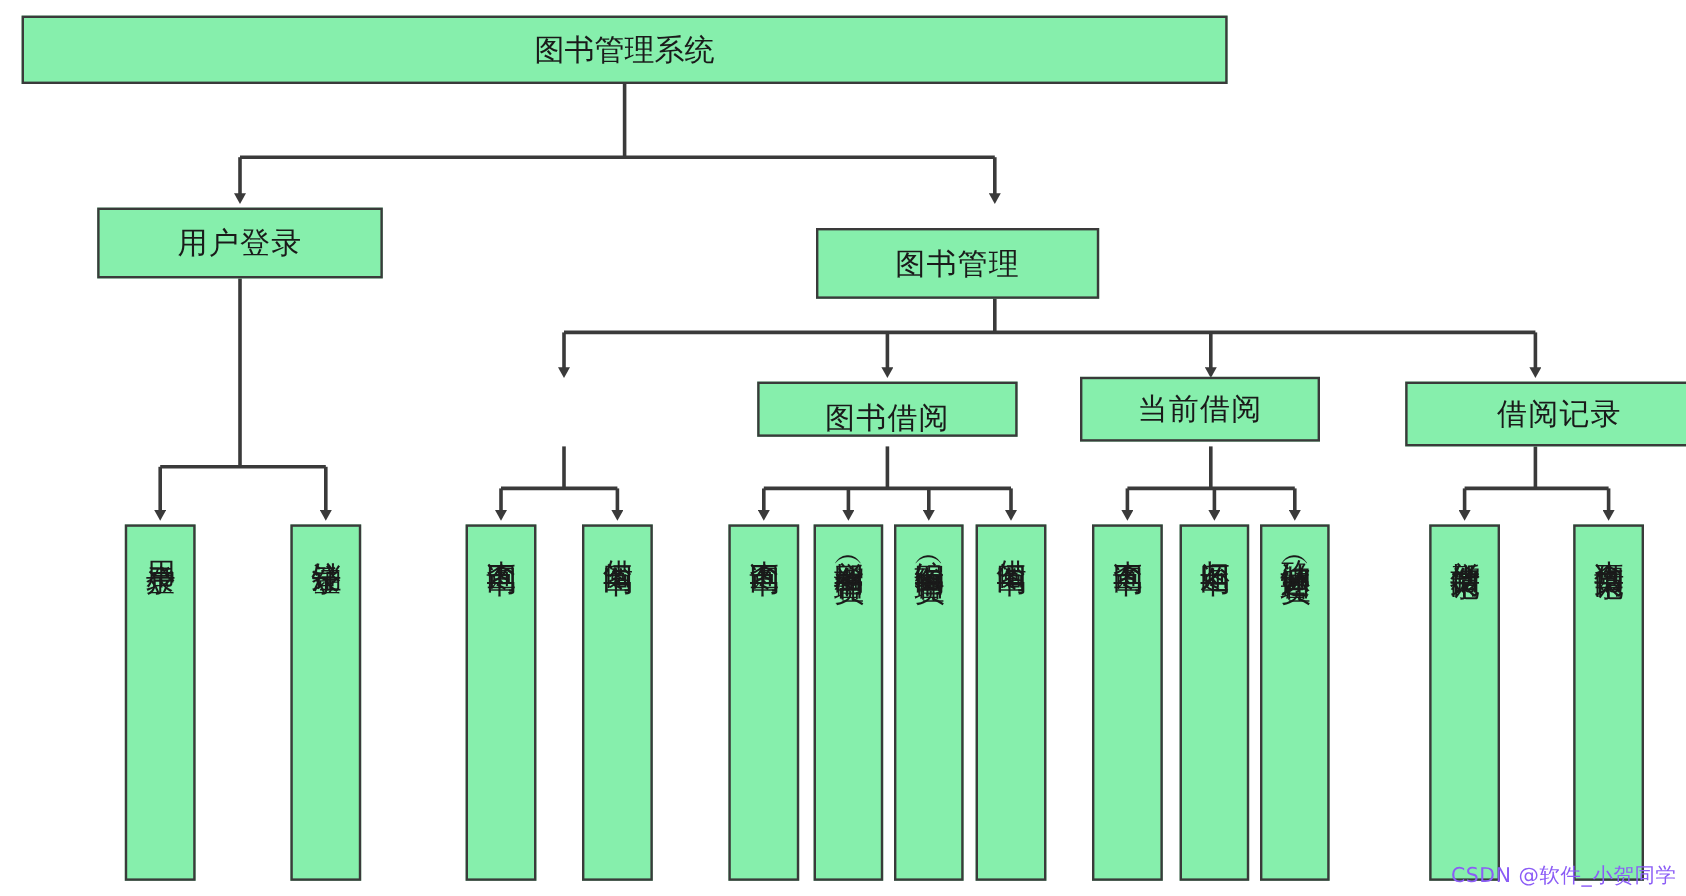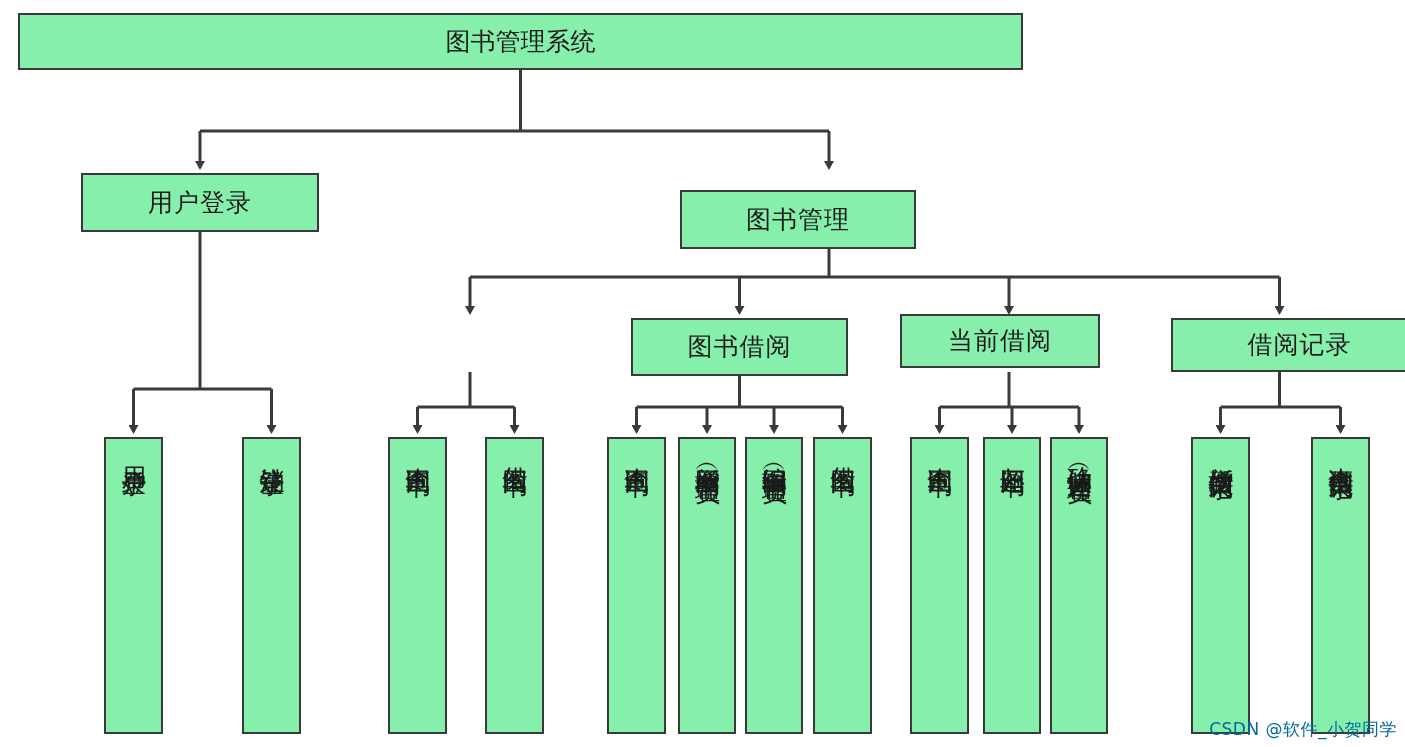--- a/index.html
+++ b/index.html
@@ -56,21 +56,21 @@
     line-height: 1.12;
     letter-spacing: 2px;
     white-space: nowrap;
     display: block;
   }
   .watermark {
     position: absolute;
     right: 8px;
     bottom: 6px;
     font-size: 17px;
-    color: #0369a1;
+    color: #8b5cf6;
     letter-spacing: 0.5px;
     white-space: nowrap;
     user-select: none;
   }
 </style>
 </head>
 <body>
 
 <div id="diagram-root">
 
@@ -121,21 +121,21 @@
     <span>图书管理系统</span>
   </div>
 
   <div class="node horiz" style="left: 81px; top: 173px; width: 238px; height: 59px;">
     <span>用户登录</span>
   </div>
   <div class="node horiz" style="left: 680px; top: 173px; width: 236px; height: 59px; margin-top: 17px;">
     <span>图书管理</span>
   </div>
 
-  <div class="node horiz" style="left: 631px; top: 318px; width: 217px; height: 58px;">
+  <div class="node horiz" style="left: 631px; top: 318px; width: 217px; height: 46px; align-items: flex-end;">
     <span>图书借阅</span>
   </div>
   <div class="node horiz" style="left: 900px; top: 314px; width: 200px; height: 54px;">
     <span>当前借阅</span>
   </div>
   <div class="node horiz" style="left: 1171px; top: 318px; width: 257px; height: 54px;">
     <span>借阅记录</span>
   </div>
 
   <div class="node leaf" style="left: 104px; top: 437px; width: 59px; height: 297px;">

